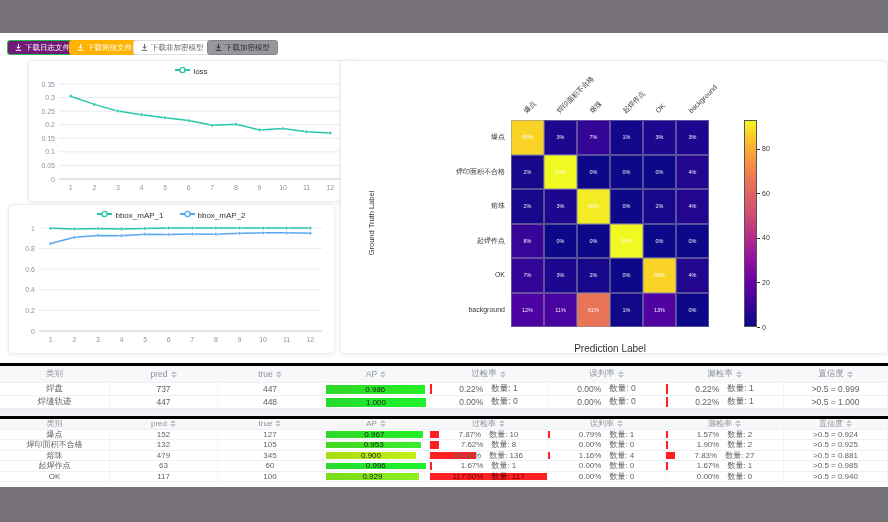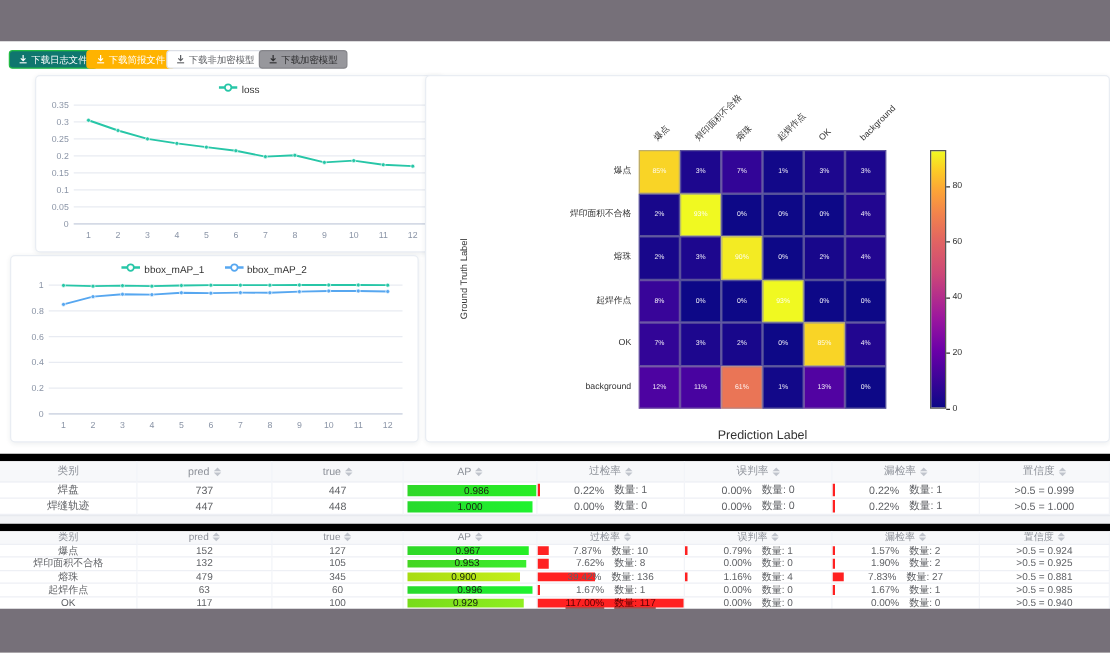--- a/index.html
+++ b/index.html
@@ -31,47 +31,47 @@
   .cm-cell{position:absolute;display:flex;align-items:center;justify-content:center;font-size:5.5px;color:rgba(255,255,255,.92);box-sizing:border-box;border:0.5px solid rgba(140,140,165,.55);}
   .cm-rowlab{position:absolute;width:102px;text-align:right;font-size:7px;color:#333;line-height:8px;}
   .cm-collab{position:absolute;font-size:7px;color:#333;white-space:nowrap;transform:rotate(-45deg);transform-origin:0 100%;line-height:8px;}
   .cm-cbar{position:absolute;left:403px;top:59px;width:13px;height:207px;box-sizing:border-box;border:1px solid #555;
            background:linear-gradient(to top,#0d0887 0%,#6a00a8 22%,#9c179e 35%,#cc4778 52%,#e16462 65%,#f2844b 76%,#fca636 85%,#fcce25 93%,#f0f921 100%);}
   .cm-ctick{position:absolute;width:3px;height:1px;background:#333;left:416px;}
   .cm-cticklab{position:absolute;left:421px;font-size:7px;color:#333;line-height:7px;}
 
   
   #tables{position:absolute;left:0;top:363px;width:888px;}
-  .tbl{width:888px;border-top:6px solid #000000;}
+  .tbl{width:888px;border-top:3px solid #000000;}
   .tr{display:grid;grid-template-columns:110px 108px 105px 107px 118px 118px 118px auto;height:13px;}
   .tbl.compact .tr{height:10.5px;}
   .tr.th-row{height:17px;background:#f7f8fa;}
   .td{display:flex;align-items:center;justify-content:center;font-size:8.5px;color:#606266;
       border-bottom:1px solid #eef0f5;border-right:1px solid #f2f4f8;position:relative;overflow:hidden;}
   .tbl.compact .td{font-size:8px;}
   .td.th{font-size:8.5px;color:#8d9199;}
   .sort{display:inline-flex;flex-direction:column;margin-left:3px;}
   .sort i{display:block;width:0;height:0;border-left:3px solid transparent;border-right:3px solid transparent;}
   .sort .up{border-bottom:3.5px solid #c0c4cc;margin-bottom:1px;}
   .sort .dn{border-top:3.5px solid #c0c4cc;}
   .apbar{position:relative;width:calc(100% - 6px);height:calc(100% - 3px);}
   .apgreen{position:absolute;left:0;top:0;bottom:0;display:flex;align-items:center;justify-content:center;}
   .aptext{font-size:8px;color:#15220f;}
   .ratebar{position:absolute;left:0;top:1px;bottom:1px;background:#ff2121;}
   .pct,.cnt{position:relative;z-index:2;margin:0 4px;}
-  .onred{color:#5c0303;text-decoration:underline;}
+  .onred{color:#5c0303;}
   .tbl-gap{height:6px;background:#f2f3f6;border-top:1px solid #e8eaef;}
 </style>
 </head>
 <body>
 
 <div id="app">
   <div id="topbar" class="chrome"></div>
 
-  <button class="btn" id="btn0" style="left: 7px; background: #0f766e; color: rgb(255, 255, 255); border-color: rgb(33, 186, 69);">
+  <button class="btn" id="btn0" style="left: 7px; background: #701a75; color: rgb(255, 255, 255); border-color: rgb(33, 186, 69);">
     <svg width="7" height="7" viewBox="0 0 10 10">
         <path d="M5 0v6M2.3 3.8L5 6.5 7.7 3.8M1 9h8" stroke="currentColor" stroke-width="1.4" fill="none"></path>
       </svg>
     <span>下载日志文件</span>
   </button>
   <button class="btn" id="btn1" style="left: 69px; background: rgb(255, 179, 0); color: rgb(255, 255, 255); border-color: rgb(255, 179, 0);">
     <svg width="7" height="7" viewBox="0 0 10 10">
         <path d="M5 0v6M2.3 3.8L5 6.5 7.7 3.8M1 9h8" stroke="currentColor" stroke-width="1.4" fill="none"></path>
       </svg>
     <span>下载简报文件</span>
@@ -338,21 +338,21 @@
               <i class="dn"></i>
             </span>
           </div>
         </div>
         <div class="tr">
           <div class="td">焊盘</div>
           <div class="td">737</div>
           <div class="td">447</div>
           <div class="td">
             <div class="apbar">
-              <div class="apgreen" style="width: 98.6%; background: linear-gradient(to right, rgb(47, 216, 40), rgb(37, 239, 37)); padding-left: 6px;">
+              <div class="apgreen" style="width: 98.6%; background: linear-gradient(to right, rgb(47, 216, 40), rgb(37, 239, 37));">
                 <span class="aptext">0.986</span>
               </div>
             </div>
           </div>
           <div class="td c-rate">
             <i class="ratebar" style="width: 0.22%; min-width: 2px;"></i>
             <span class="pct">0.22%</span>
             <span class="cnt">数量: 1</span>
           </div>
           <div class="td c-rate">

